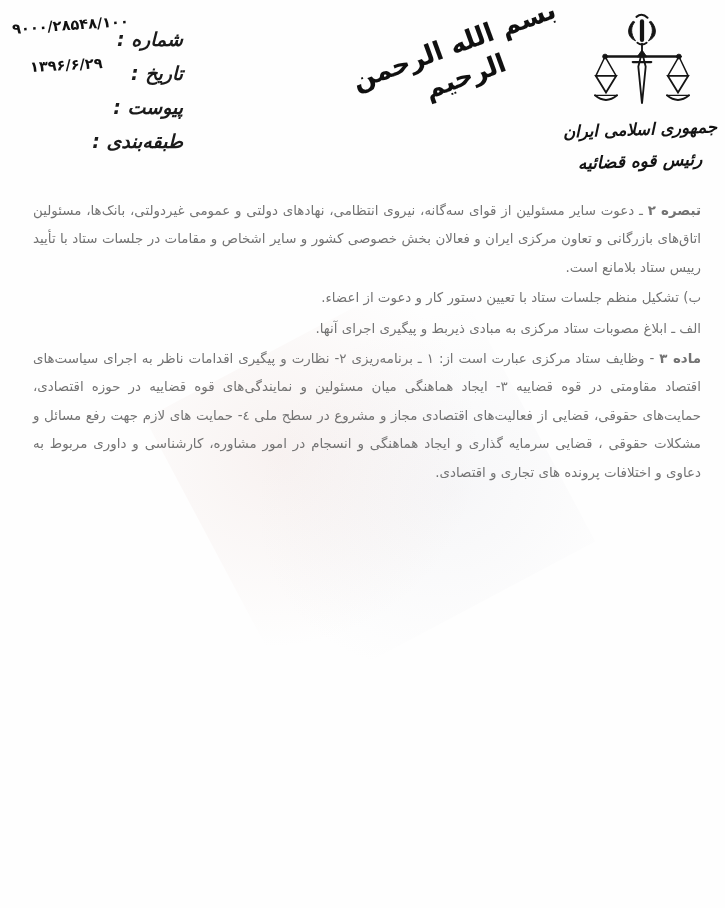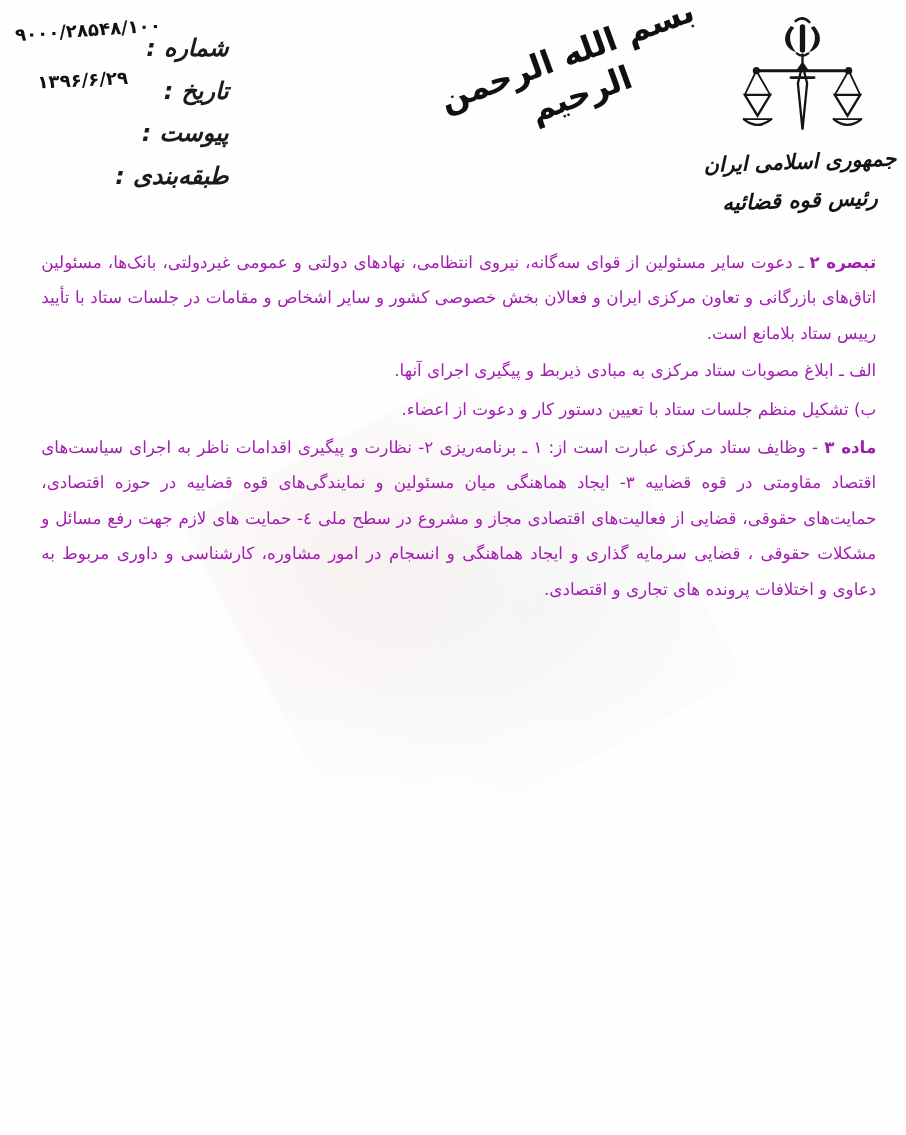--- a/index.html
+++ b/index.html
@@ -66,21 +66,21 @@
       radial-gradient(ellipse at 30% 30%, rgba(205,160,150,0.13), transparent 60%),
       radial-gradient(ellipse at 70% 65%, rgba(180,180,195,0.10), transparent 60%);
     pointer-events: none;
   }
 
   
   .doc-body {
     position: absolute; top: 197px; left: 33px; right: 24px; bottom: 0;
     direction: rtl; text-align: justify;
     font-size: 13.4px; line-height: 28.4px;
-    color: #a21caf;
+    color: #737373;
   }
   .para { margin: 0 0 2px 0; }
   .para.gap { margin-top: 17px; }
   .lead { font-weight: bold; }
 </style>
 </head>
 <body>
 
 <div class="doc-page">
 
@@ -126,18 +126,18 @@
     <path d="M79,91 Q91,101 103,91" stroke-width="2"></path>
   </svg>
 
   <div class="org-title">جمهوری اسلامی ایران</div>
   <div class="org-subtitle">رئیس قوه قضائیه</div>
 
   <div class="scan-watermark"></div>
 
   <div class="doc-body">
     <p class="para"><b class="lead">تبصره ۲</b><span> ـ دعوت سایر مسئولین از قوای سه‌گانه، نیروی انتظامی، نهادهای دولتی و عمومی غیردولتی، بانک‌ها، مسئولین اتاق‌های بازرگانی و تعاون مرکزی ایران و فعالان بخش خصوصی کشور و سایر اشخاص و مقامات در جلسات ستاد با تأیید رییس ستاد بلامانع است.</span></p>
+    <p class="para"><b class="lead"></b><span>ب) تشکیل منظم جلسات ستاد با تعیین دستور کار و دعوت از اعضاء.</span></p>
     <p class="para"><b class="lead"></b><span>الف ـ ابلاغ مصوبات ستاد مرکزی به مبادی ذیربط و پیگیری اجرای آنها.</span></p>
-    <p class="para"><b class="lead"></b><span>ب) تشکیل منظم جلسات ستاد با تعیین دستور کار و دعوت از اعضاء.</span></p>
     <p class="para"><b class="lead">ماده ۳</b><span> - وظایف ستاد مرکزی عبارت است از: ۱ ـ برنامه‌ریزی ۲- نظارت و پیگیری اقدامات ناظر به اجرای سیاست‌های اقتصاد مقاومتی در قوه قضاییه ۳- ایجاد هماهنگی میان مسئولین و نمایندگی‌های قوه قضاییه در حوزه اقتصادی، حمایت‌های حقوقی، قضایی از فعالیت‌های اقتصادی مجاز و مشروع در سطح ملی ٤- حمایت های لازم جهت رفع مسائل و مشکلات حقوقی ، قضایی سرمایه گذاری و ایجاد هماهنگی و انسجام در امور مشاوره، کارشناسی و داوری مربوط به دعاوی و اختلافات پرونده های تجاری و اقتصادی.</span></p>
   </div>
 
 </div>
 
 </body></html>

